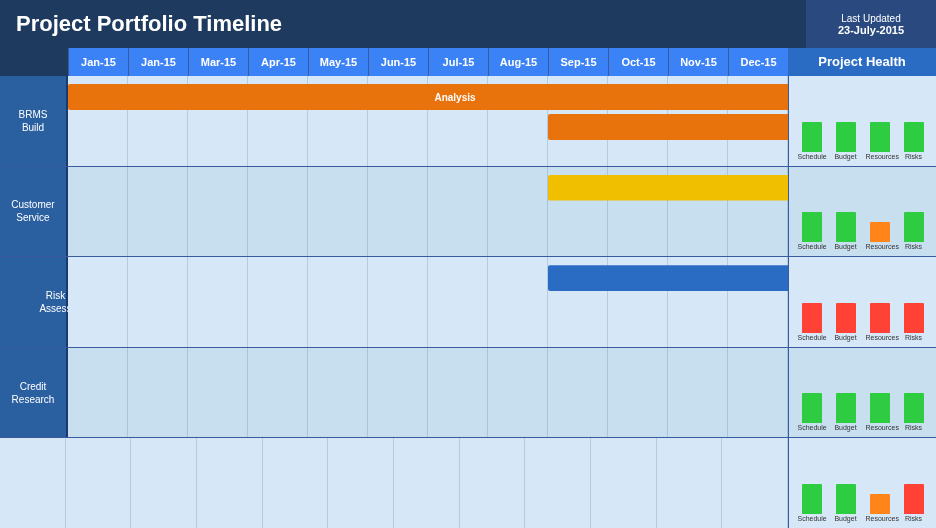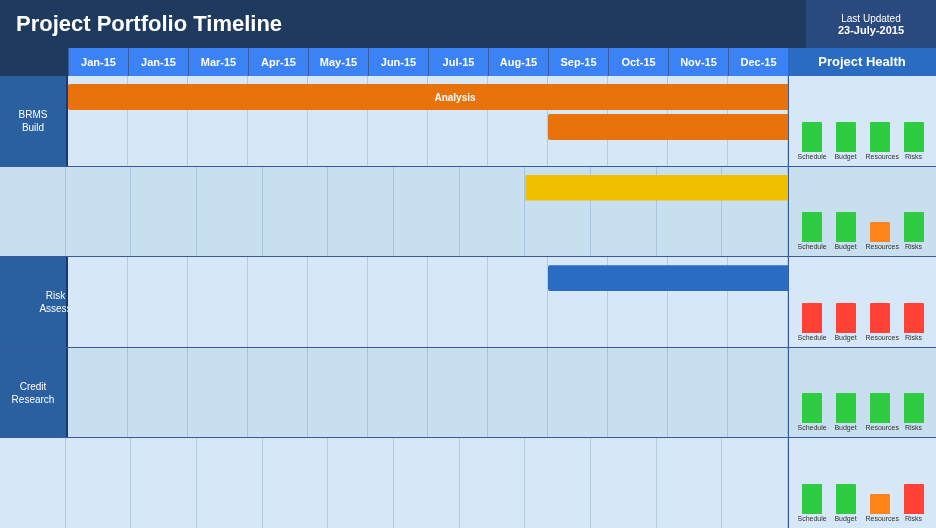--- a/index.html
+++ b/index.html
@@ -121,20 +121,21 @@
               <div class="bar-label">Resources</div>
             </div>
             <div class="bar-group">
               <div class="bar" style="height: 30px; background: rgb(46, 204, 64);"></div>
               <div class="bar-label">Risks</div>
             </div>
           </div>
         </div>
       </div>
       <div class="project-row">
+        <div class="row-label brms-label" style="background: rgb(42, 95, 160); border-right: 2px solid rgb(26, 58, 111);">Customer<br>Service</div>
         <div class="timeline-area" style="background: rgb(200, 223, 239); position: relative;">
           <div class="grid-lines">
             <div class="grid-line"></div>
             <div class="grid-line"></div>
             <div class="grid-line"></div>
             <div class="grid-line"></div>
             <div class="grid-line"></div>
             <div class="grid-line"></div>
             <div class="grid-line"></div>
             <div class="grid-line"></div>

